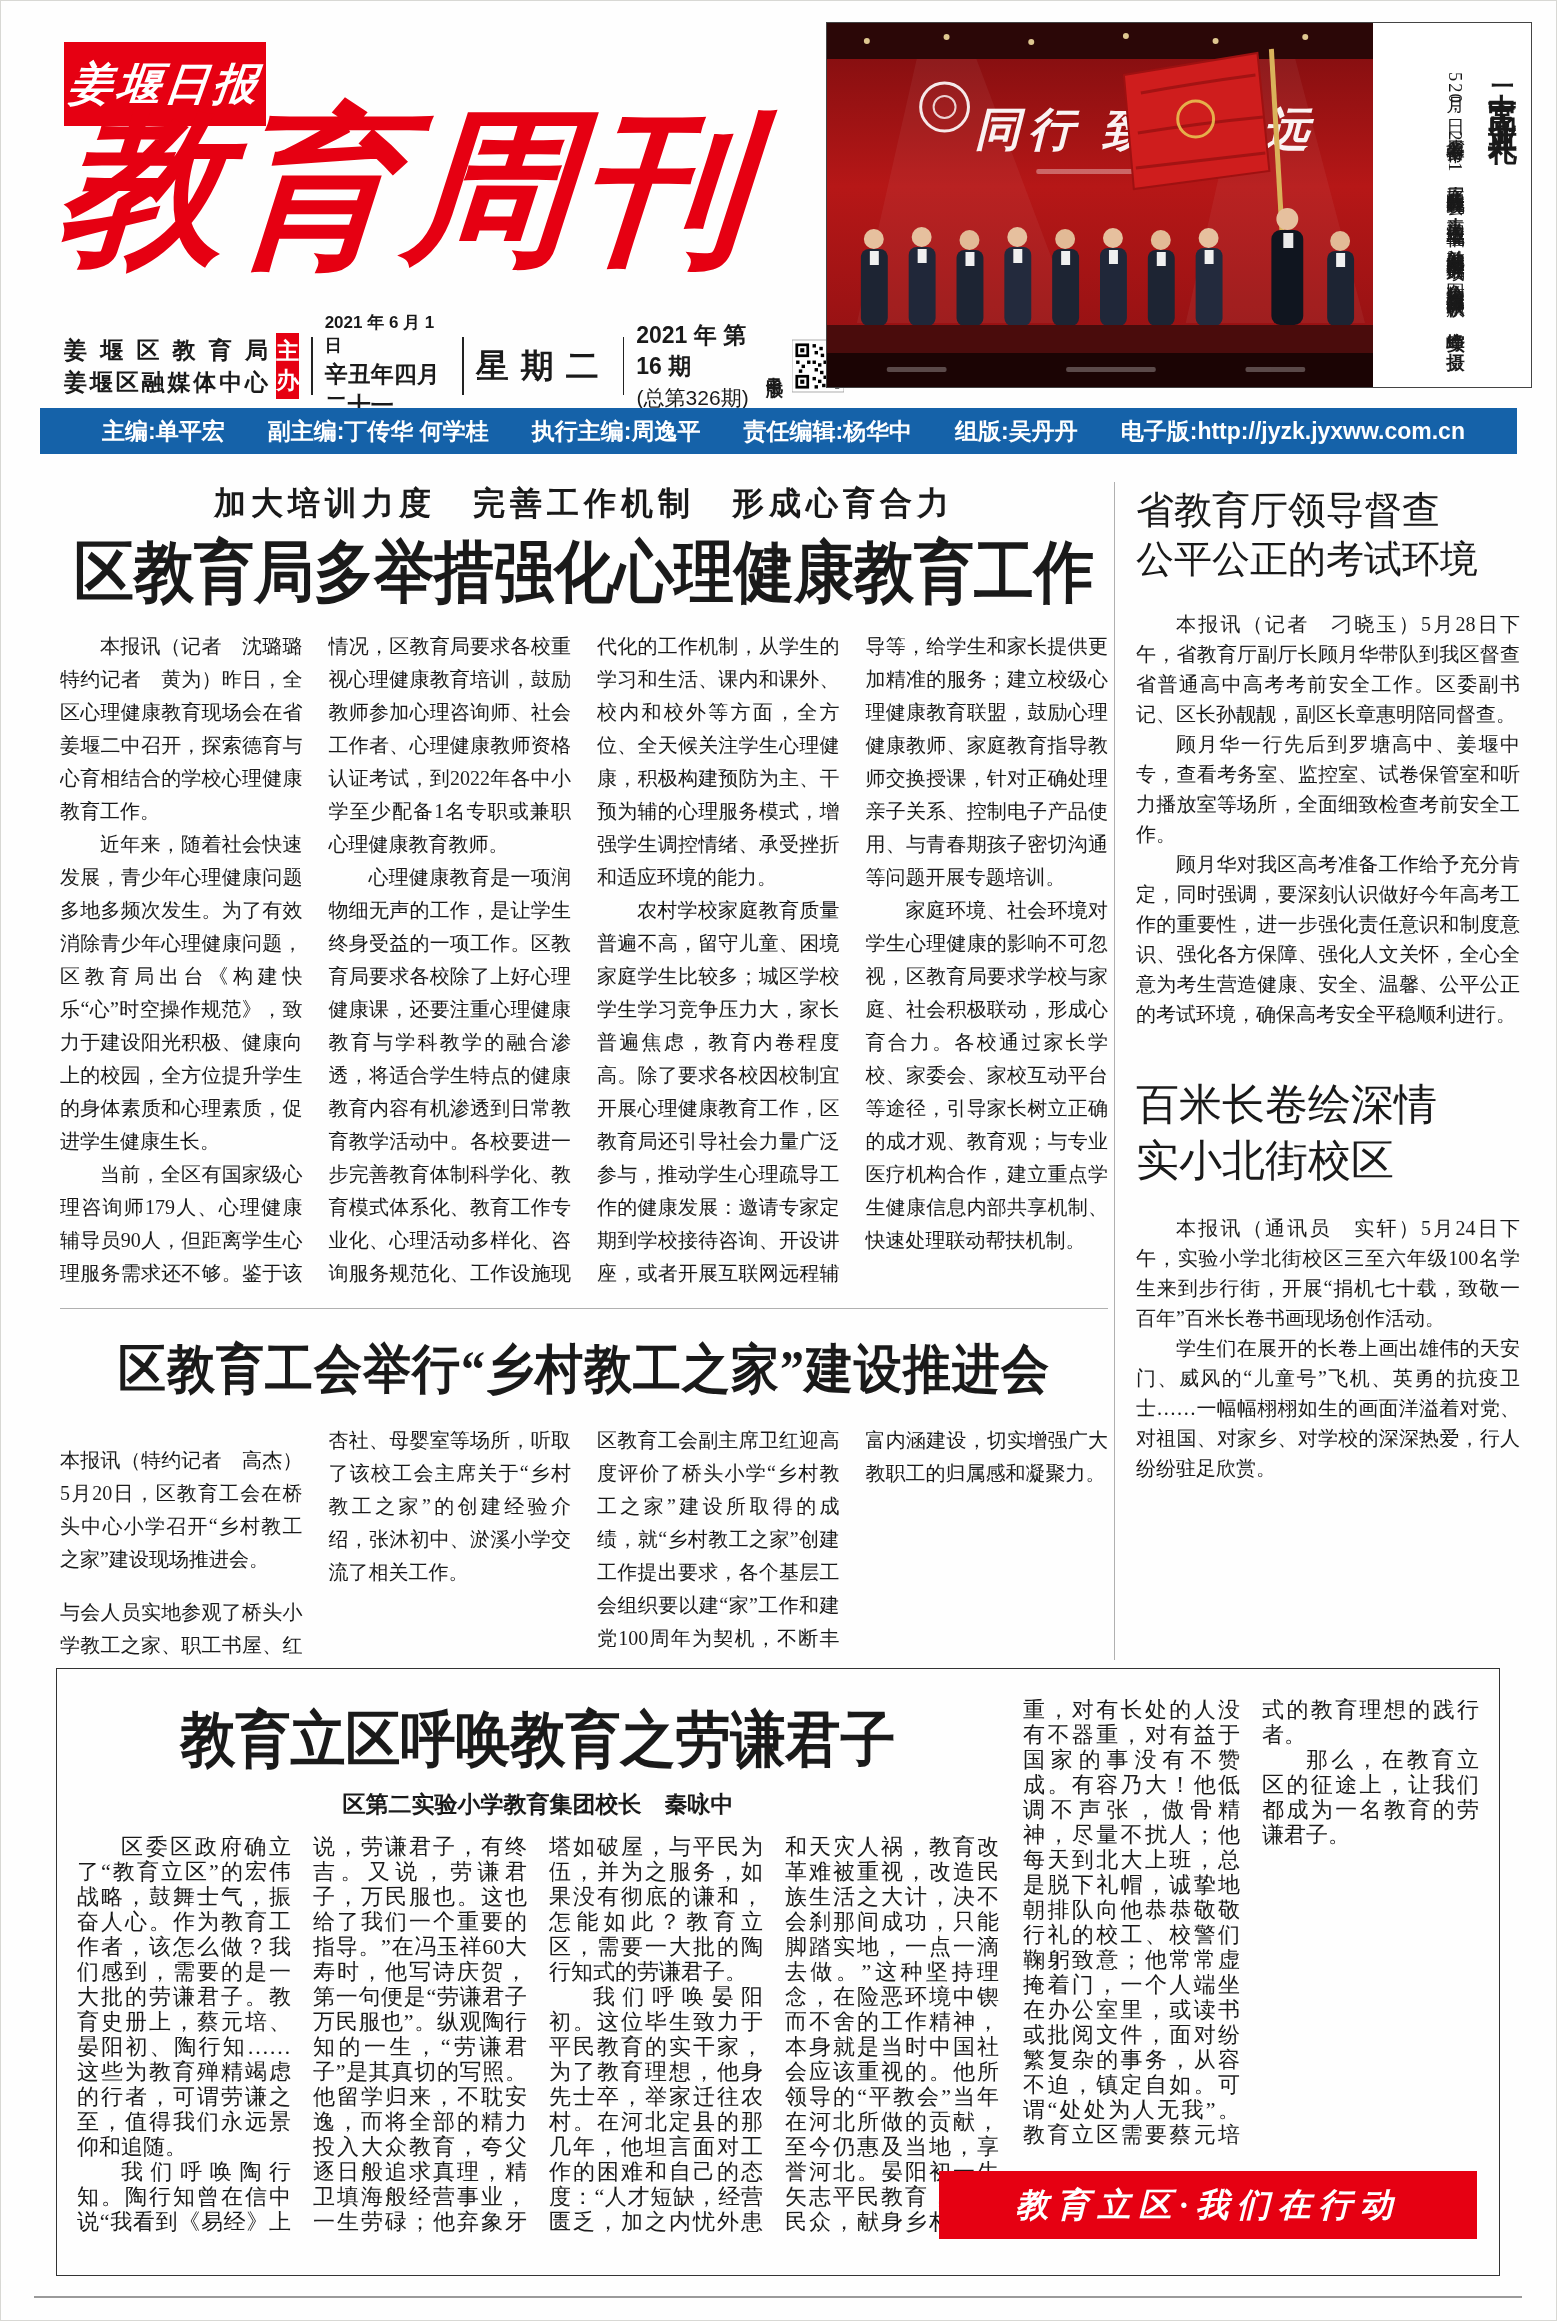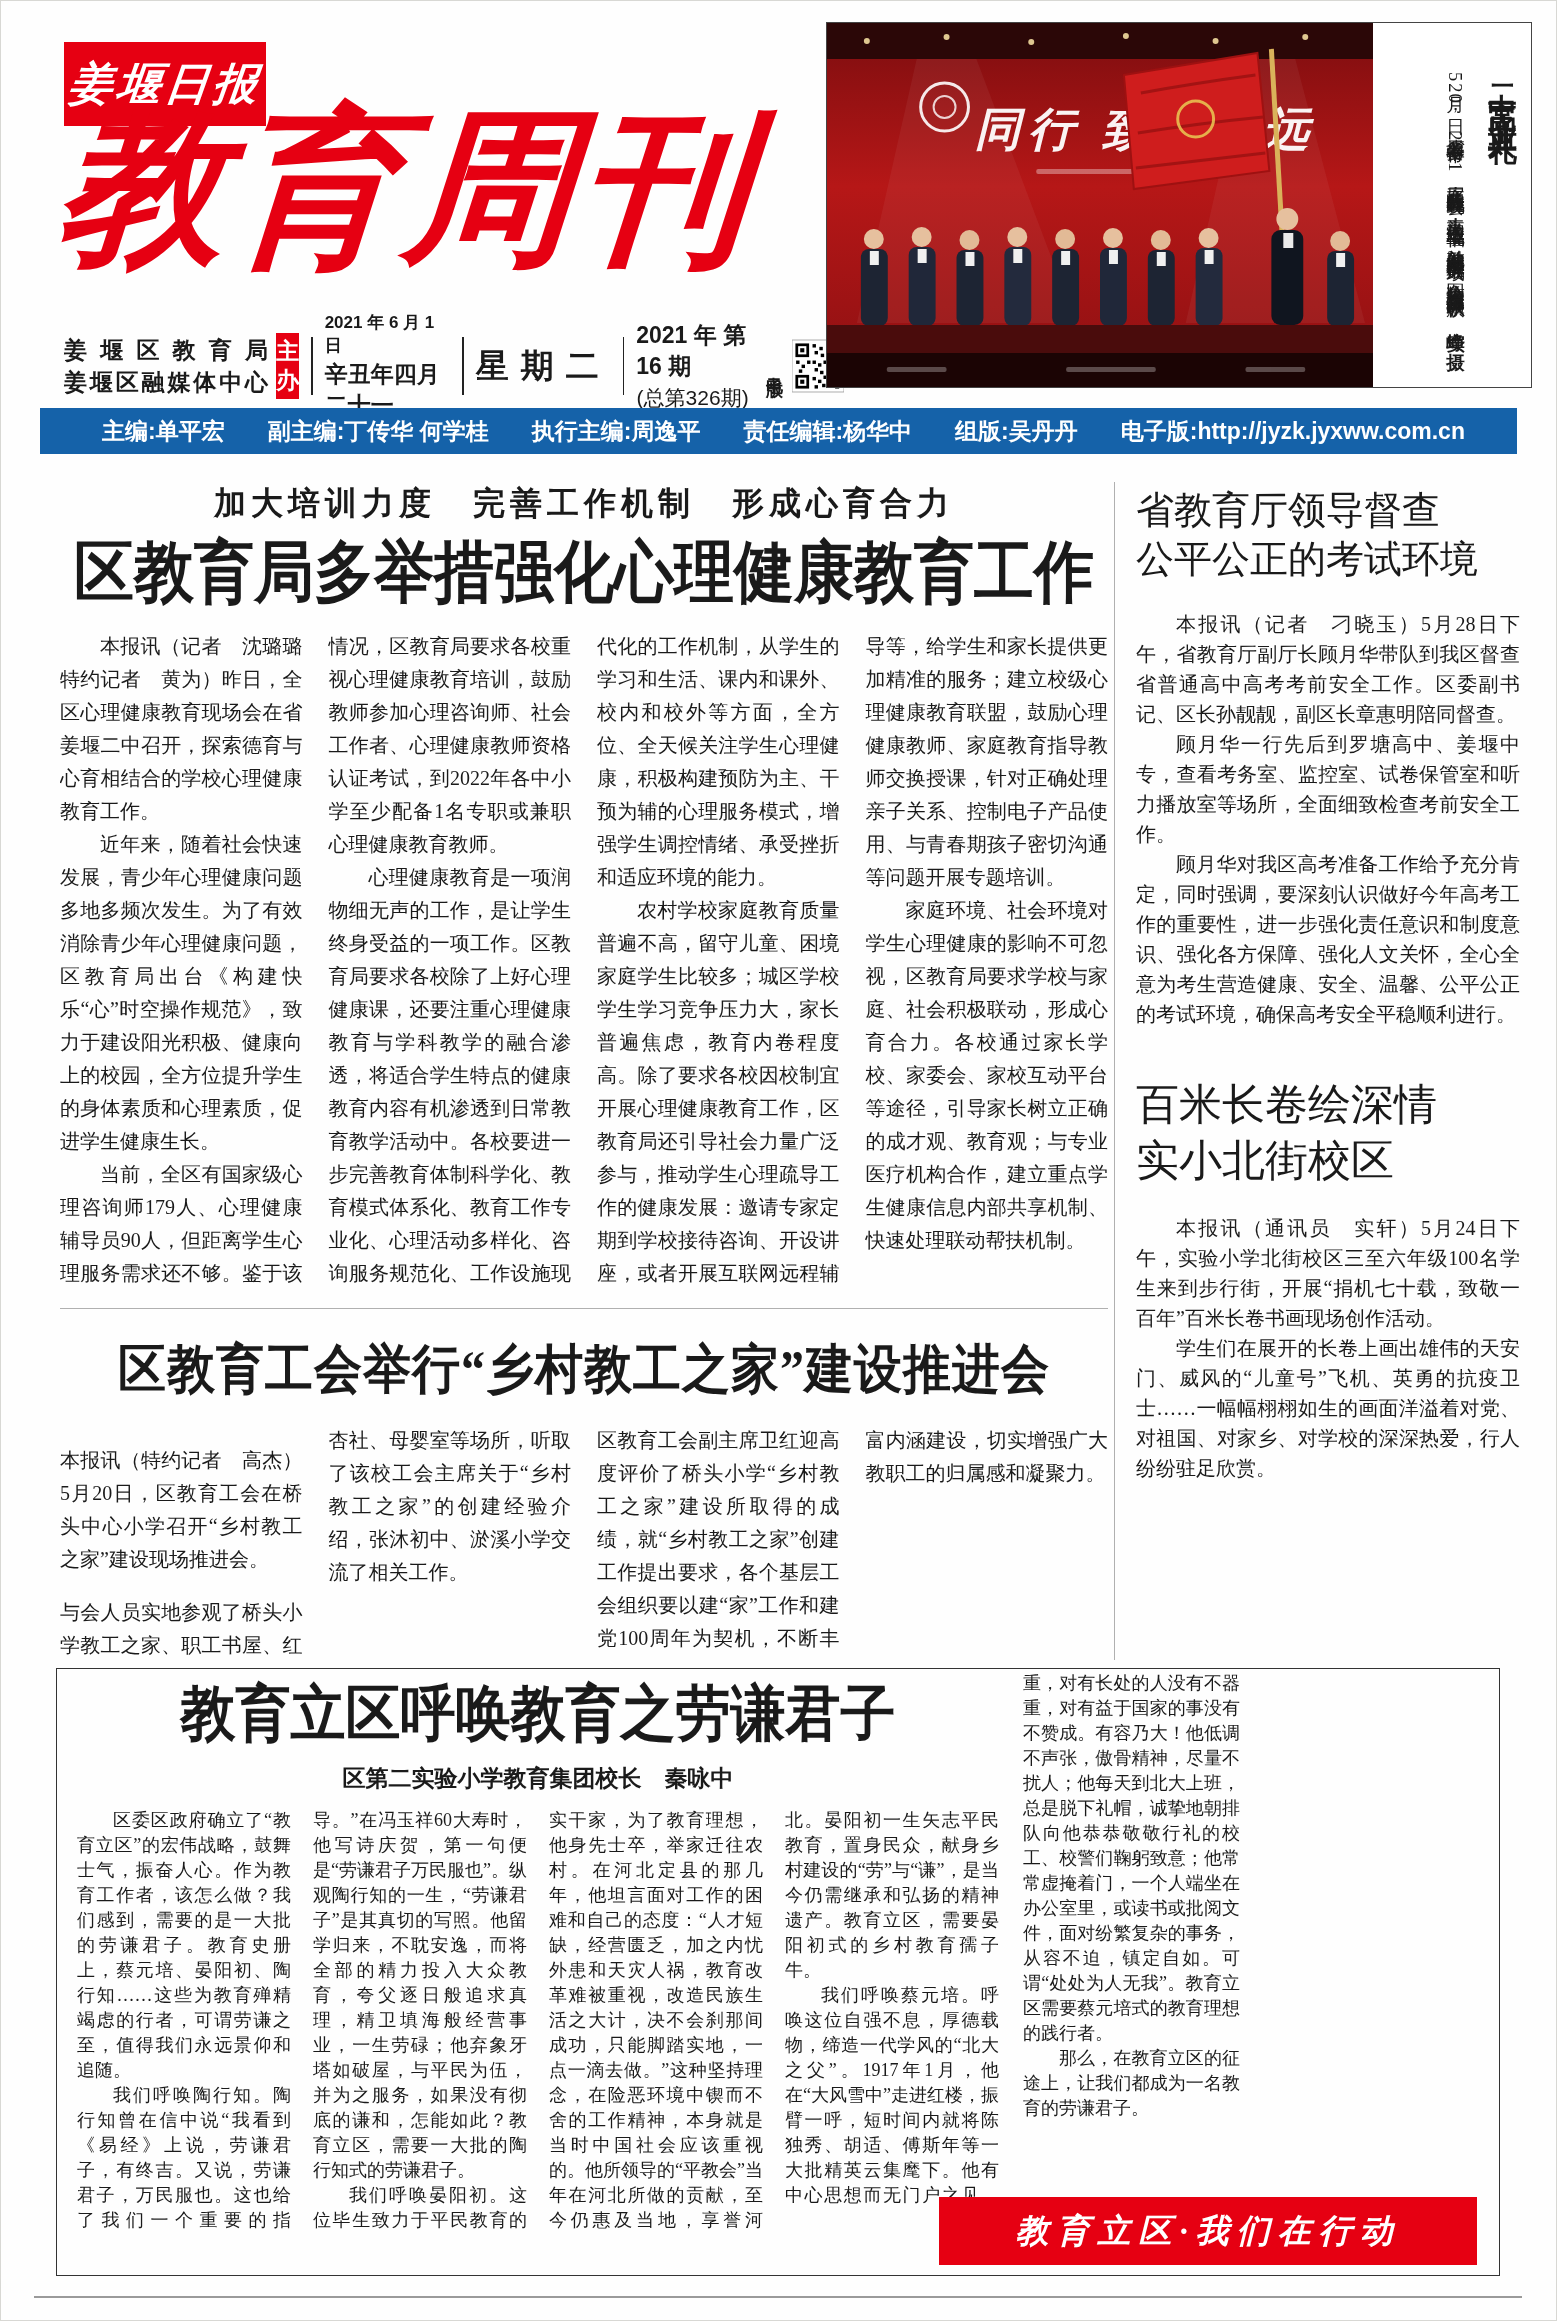--- a/index.html
+++ b/index.html
@@ -69,27 +69,27 @@
   .union-body{height:250px;column-count:4;column-gap:26px;column-fill:auto;overflow:hidden;
             font-size:20px;line-height:33px;text-align:justify;}
   
   .right-col{position:absolute;left:1136px;top:486px;width:384px;}
   .rc-headline{font-size:38px;font-weight:400;line-height:1.3;font-family:"Liberation Sans","DejaVu Sans",sans-serif;
             margin:0 0 24px 0;}
   .rc-headline.second{font-size:43px;margin-top:48px;}
   .col-body{font-size:20px;line-height:30px;text-align:justify;}
   
   .essay-box{position:absolute;left:56px;top:1668px;width:1444px;height:608px;border:1.5px solid #333;
-            box-sizing:border-box;padding:2px 20px;display:flex;gap:24px;}
+            box-sizing:border-box;padding:28px 20px;display:flex;gap:24px;}
   .essay-left{width:922px;display:flex;flex-direction:column;}
   .essay-header{text-align:center;margin-bottom:14px;}
   .essay-headline{font-size:55px;font-weight:900;font-family:"Liberation Serif",serif;
             transform:scaleY(1.1);transform-origin:top center;white-space:nowrap;margin:2px 0 16px 0;}
   .essay-byline{font-size:23px;font-weight:700;font-family:"Liberation Sans",sans-serif;}
-  .essay-body{font-size:18px;line-height:25px;text-align:justify;column-gap:22px;column-fill:auto;overflow:hidden;}
+  .essay-body{font-size:22px;line-height:25px;text-align:justify;column-gap:22px;column-fill:auto;overflow:hidden;}
   .essay-left-body{column-count:4;height:428px;}
   .essay-right{flex:1;position:relative;}
   .essay-right-body{column-count:2;height:472px;}
   .essay-banner{position:absolute;right:2px;bottom:8px;width:538px;height:68px;background:#e60012;
             color:#fff;display:flex;align-items:center;justify-content:center;
             font-size:33px;font-weight:900;font-style:italic;letter-spacing:8px;
             font-family:"Liberation Serif",serif;}
 </style>
 </head>
 <body>

